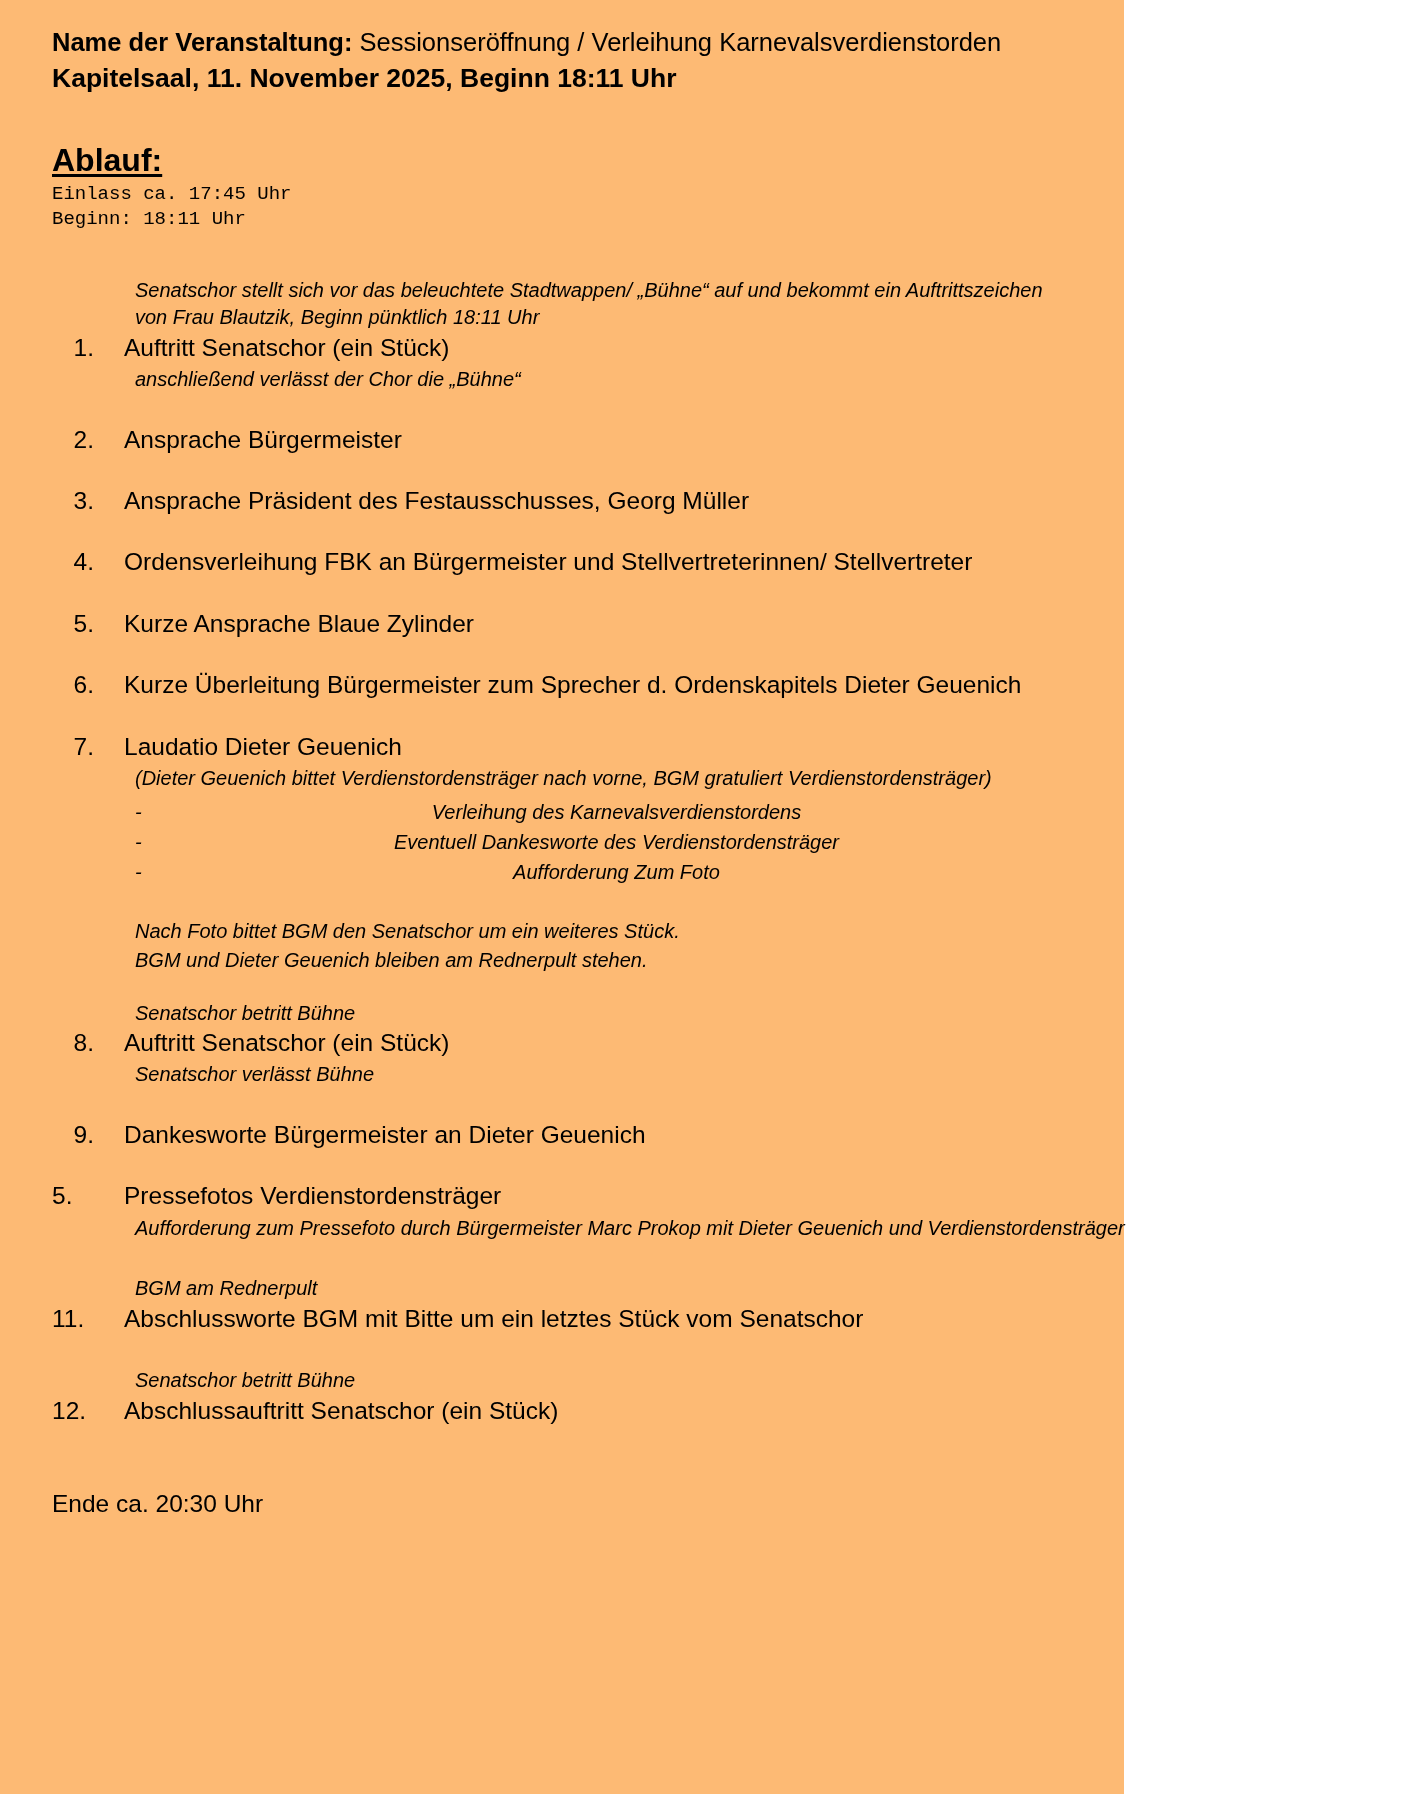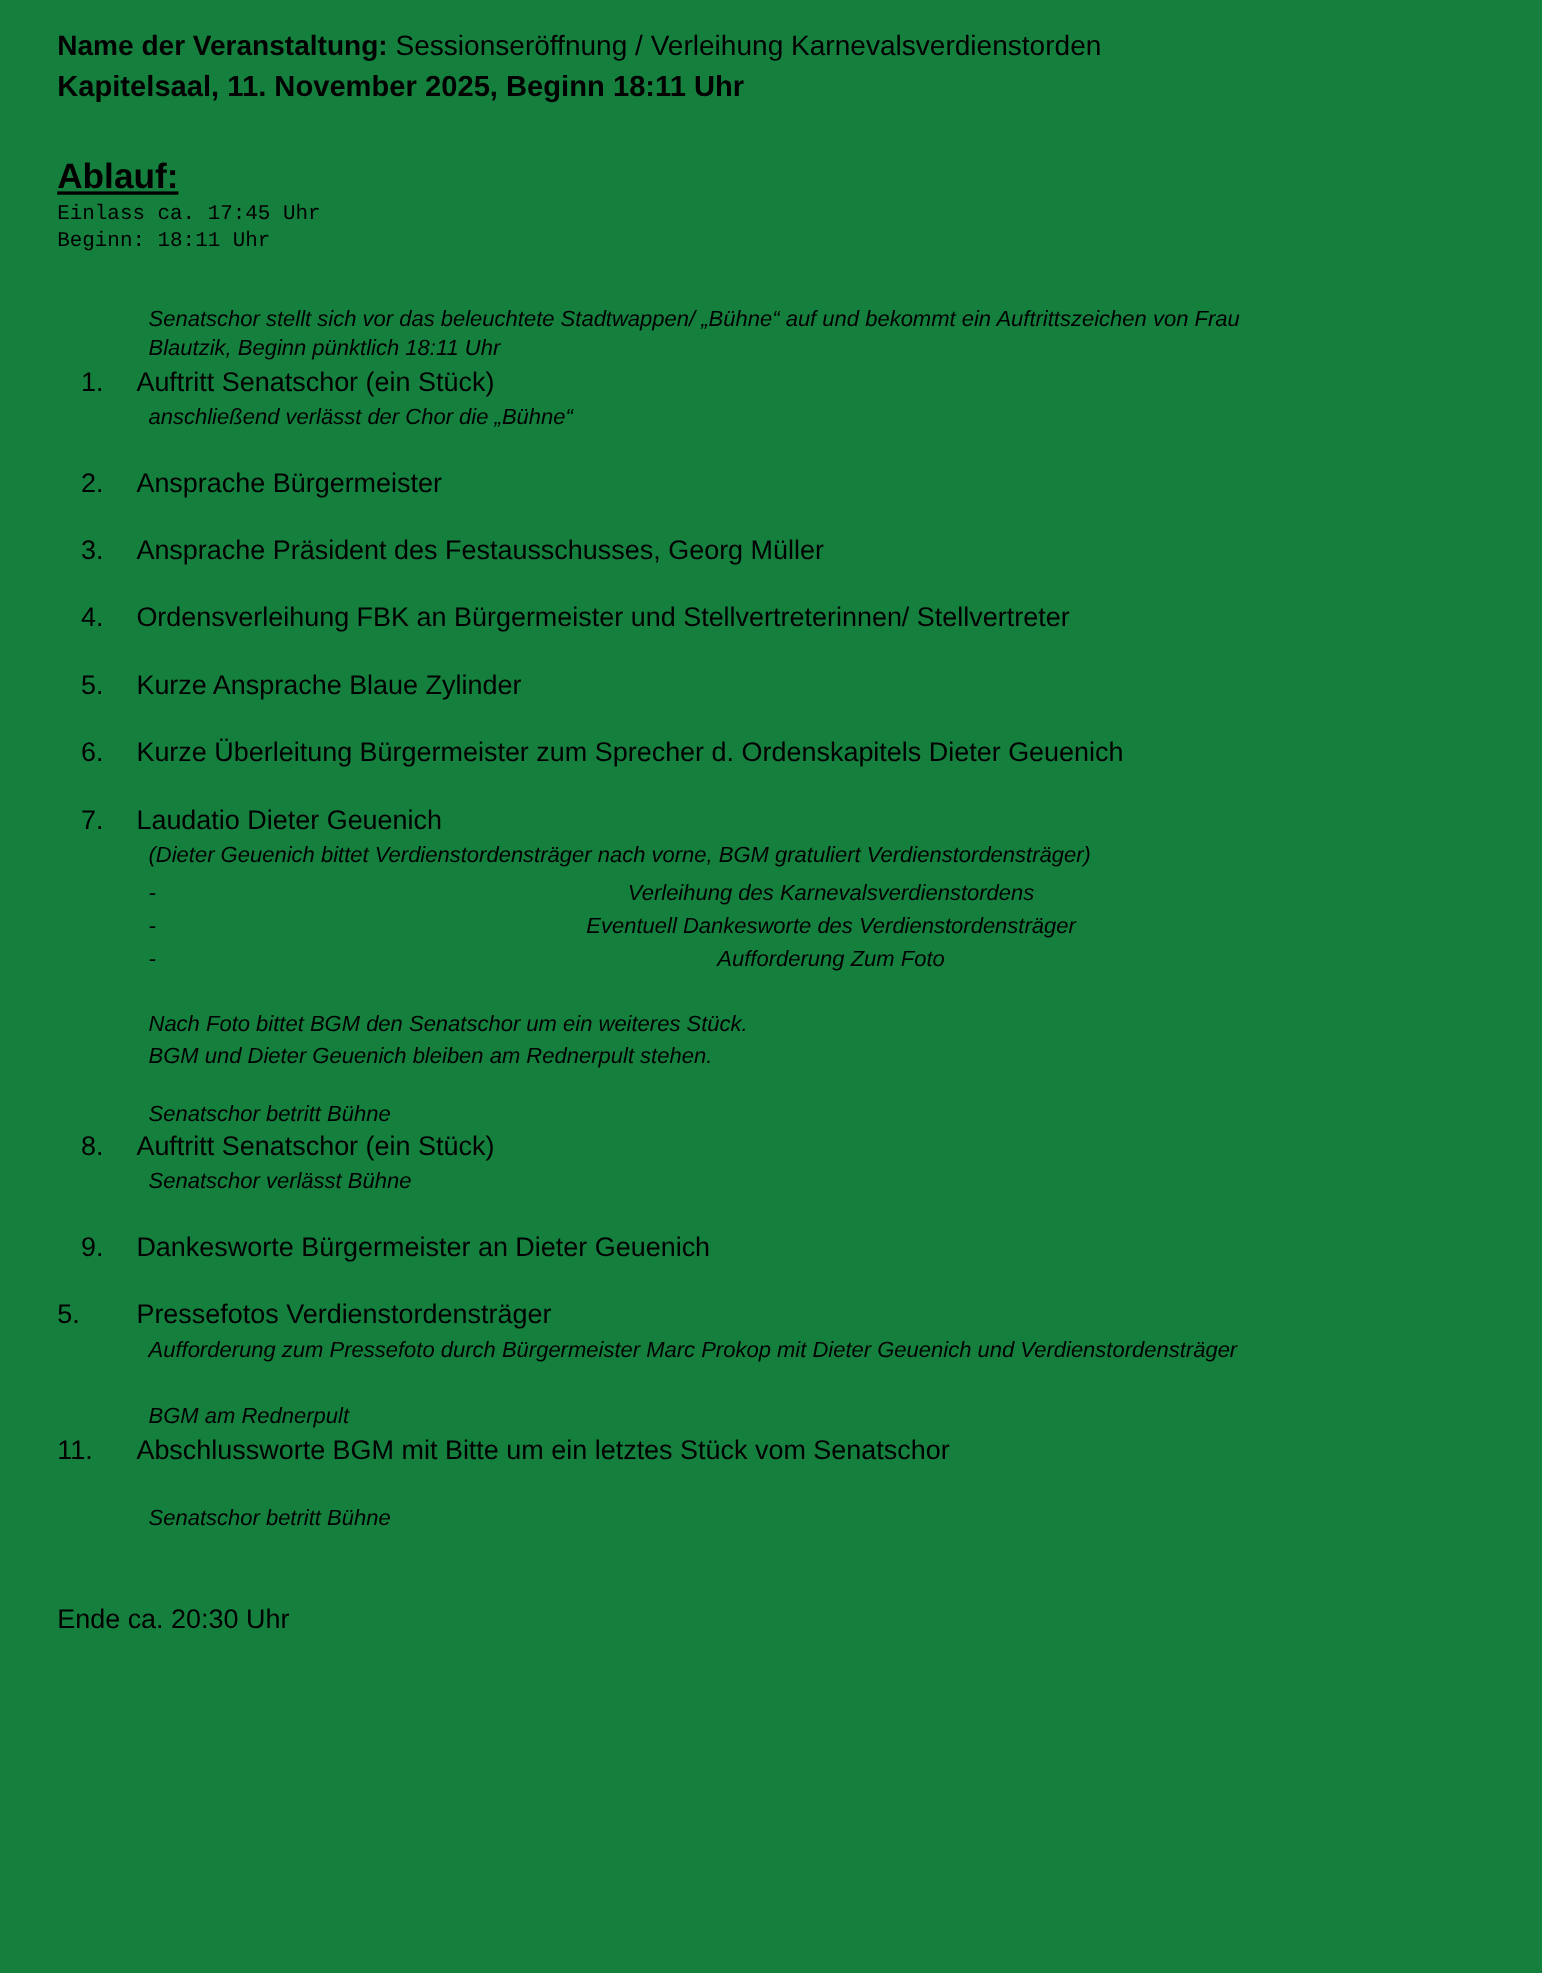--- a/index.html
+++ b/index.html
@@ -9,25 +9,25 @@
     background: #ffffff;
   }
   body {
     width: 1402px;
     min-height: 1794px;
     font-family: "Liberation Sans", sans-serif;
     color: #000000;
     -webkit-font-smoothing: antialiased;
   }
   .page {
-    width: 1402px;
+    width: 1124px;
     min-height: 1794px;
     box-sizing: border-box;
     padding: 26px 70px 40px 52px;
-    background: #15803d;
+    background: #fdba74;
     position: relative;
   }
 
   
   .doc-header {
     margin: 0 0 0 0;
   }
   .header-line-1 {
     font-size: 25.5px;
     line-height: 1.30;
@@ -270,18 +270,22 @@
 
     <div class="sub-note nowrap">BGM am Rednerpult</div>
     <div class="item">
       <span class="num wide">11.</span>
       <span class="txt">Abschlussworte BGM mit Bitte um ein letztes Stück vom Senatschor</span>
     </div>
 
     <div class="spacer-lg"></div>
 
     <div class="sub-note nowrap">Senatschor betritt Bühne</div>
+    <div class="item">
+      <span class="num wide">12.</span>
+      <span class="txt">Abschlussauftritt Senatschor (ein Stück)</span>
+    </div>
 
   </div>
 
   <div class="ende">Ende ca. 20:30 Uhr</div>
 
 </div>
 
 </body></html>

